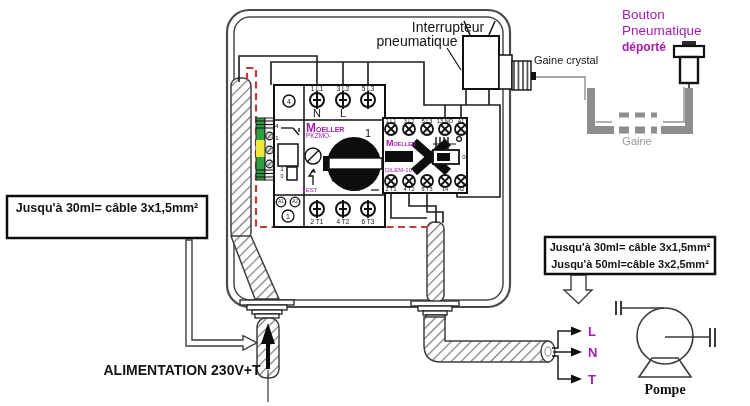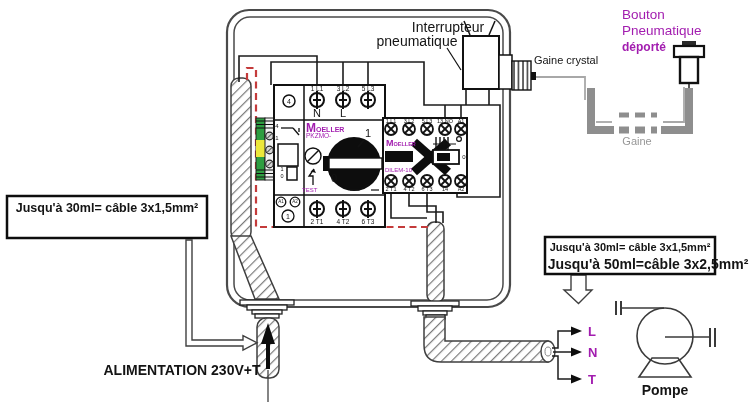--- a/index.html
+++ b/index.html
@@ -307,24 +307,24 @@
 
 <span class="ll" style="left:622px;top:15px;font-size:13.5px;">Bouton</span>
 <span class="ll" style="left:622px;top:31px;font-size:13.5px;">Pneumatique</span>
 <span class="ll" style="left:622px;top:47px;font-size:12px;font-weight:bold;">déporté</span>
 
 <span class="lbl" style="left:566px;top:60px;font-size:11px;">Gaine crystal</span>
 <span class="lbl gray" style="left:637px;top:141px;font-size:11px;">Gaine</span>
 
 <span class="lbl b" style="left:107px;top:208px;font-size:12.5px;">Jusqu'à 30ml= câble 3x1,5mm²</span>
 <span class="lbl b" style="left:630px;top:247px;font-size:11px;">Jusqu'à 30ml= câble 3x1,5mm²</span>
-<span class="lbl b" style="left:630px;top:264px;font-size:14px;margin-left:18px;">Jusqu'à 50ml=câble 3x2,5mm²</span>
+<span class="lbl b" style="left:630px;top:264px;font-size:11px;">Jusqu'à 50ml=câble 3x2,5mm²</span>
 
 <span class="lbl b" style="left:182px;top:370px;font-size:14px;">ALIMENTATION 230V+T</span>
-<span class="lbl b" style="left:665px;top:390px;font-size:14px;">Pompe</span>
+<span class="lbl b" style="left:665px;top:390px;font-size:14px;font-family:Liberation Serif, serif;">Pompe</span>
 
 <span class="ll b" style="left:588px;top:331px;font-size:13px;">L</span>
 <span class="ll b" style="left:588px;top:352px;font-size:13px;">N</span>
 <span class="ll b" style="left:588px;top:379px;font-size:13px;">T</span>
 
 <span class="lbl" style="left:317px;top:89px;font-size:6.5px;">1 L1</span>
 <span class="lbl" style="left:343px;top:89px;font-size:6.5px;">3 L2</span>
 <span class="lbl" style="left:368px;top:89px;font-size:6.5px;">5 L3</span>
 <span class="lbl" style="left:317px;top:113px;font-size:11px;">N</span>
 <span class="lbl" style="left:343px;top:113px;font-size:11px;">L</span>

